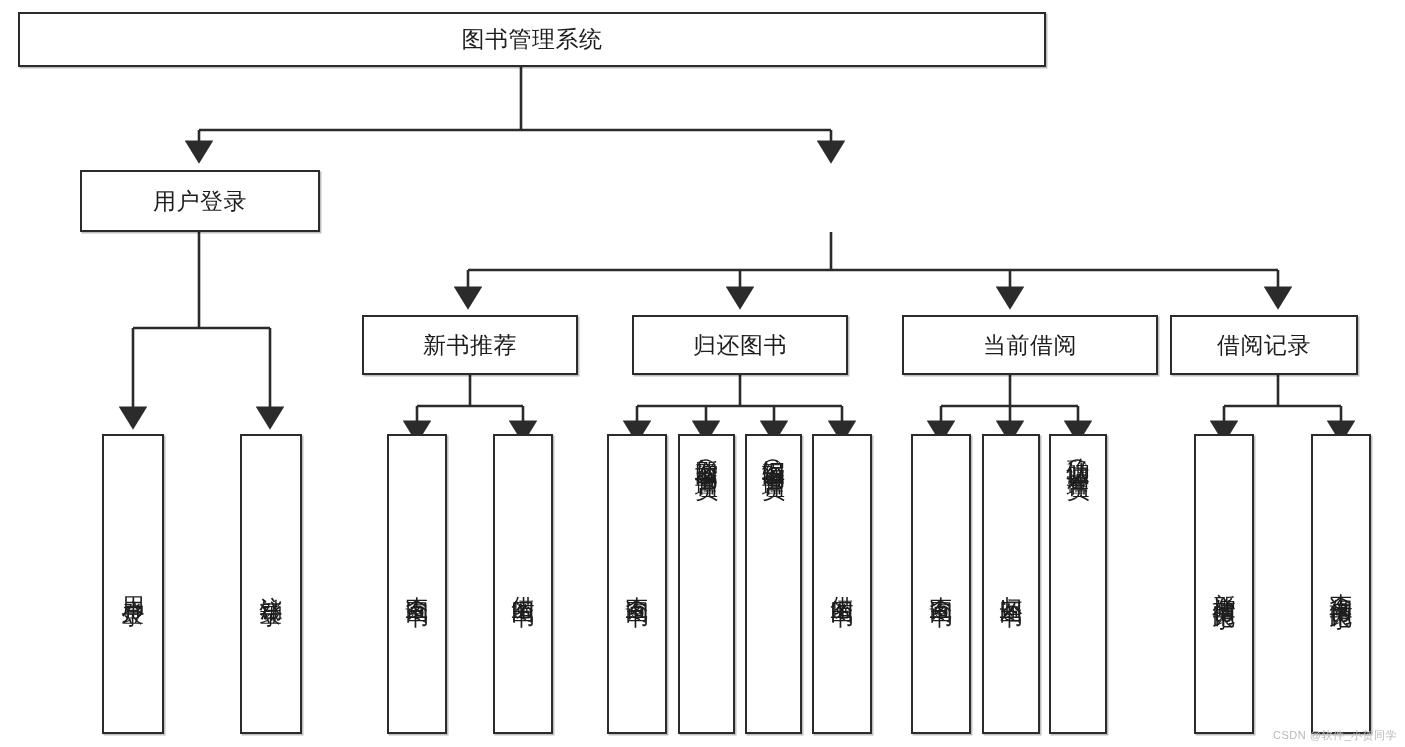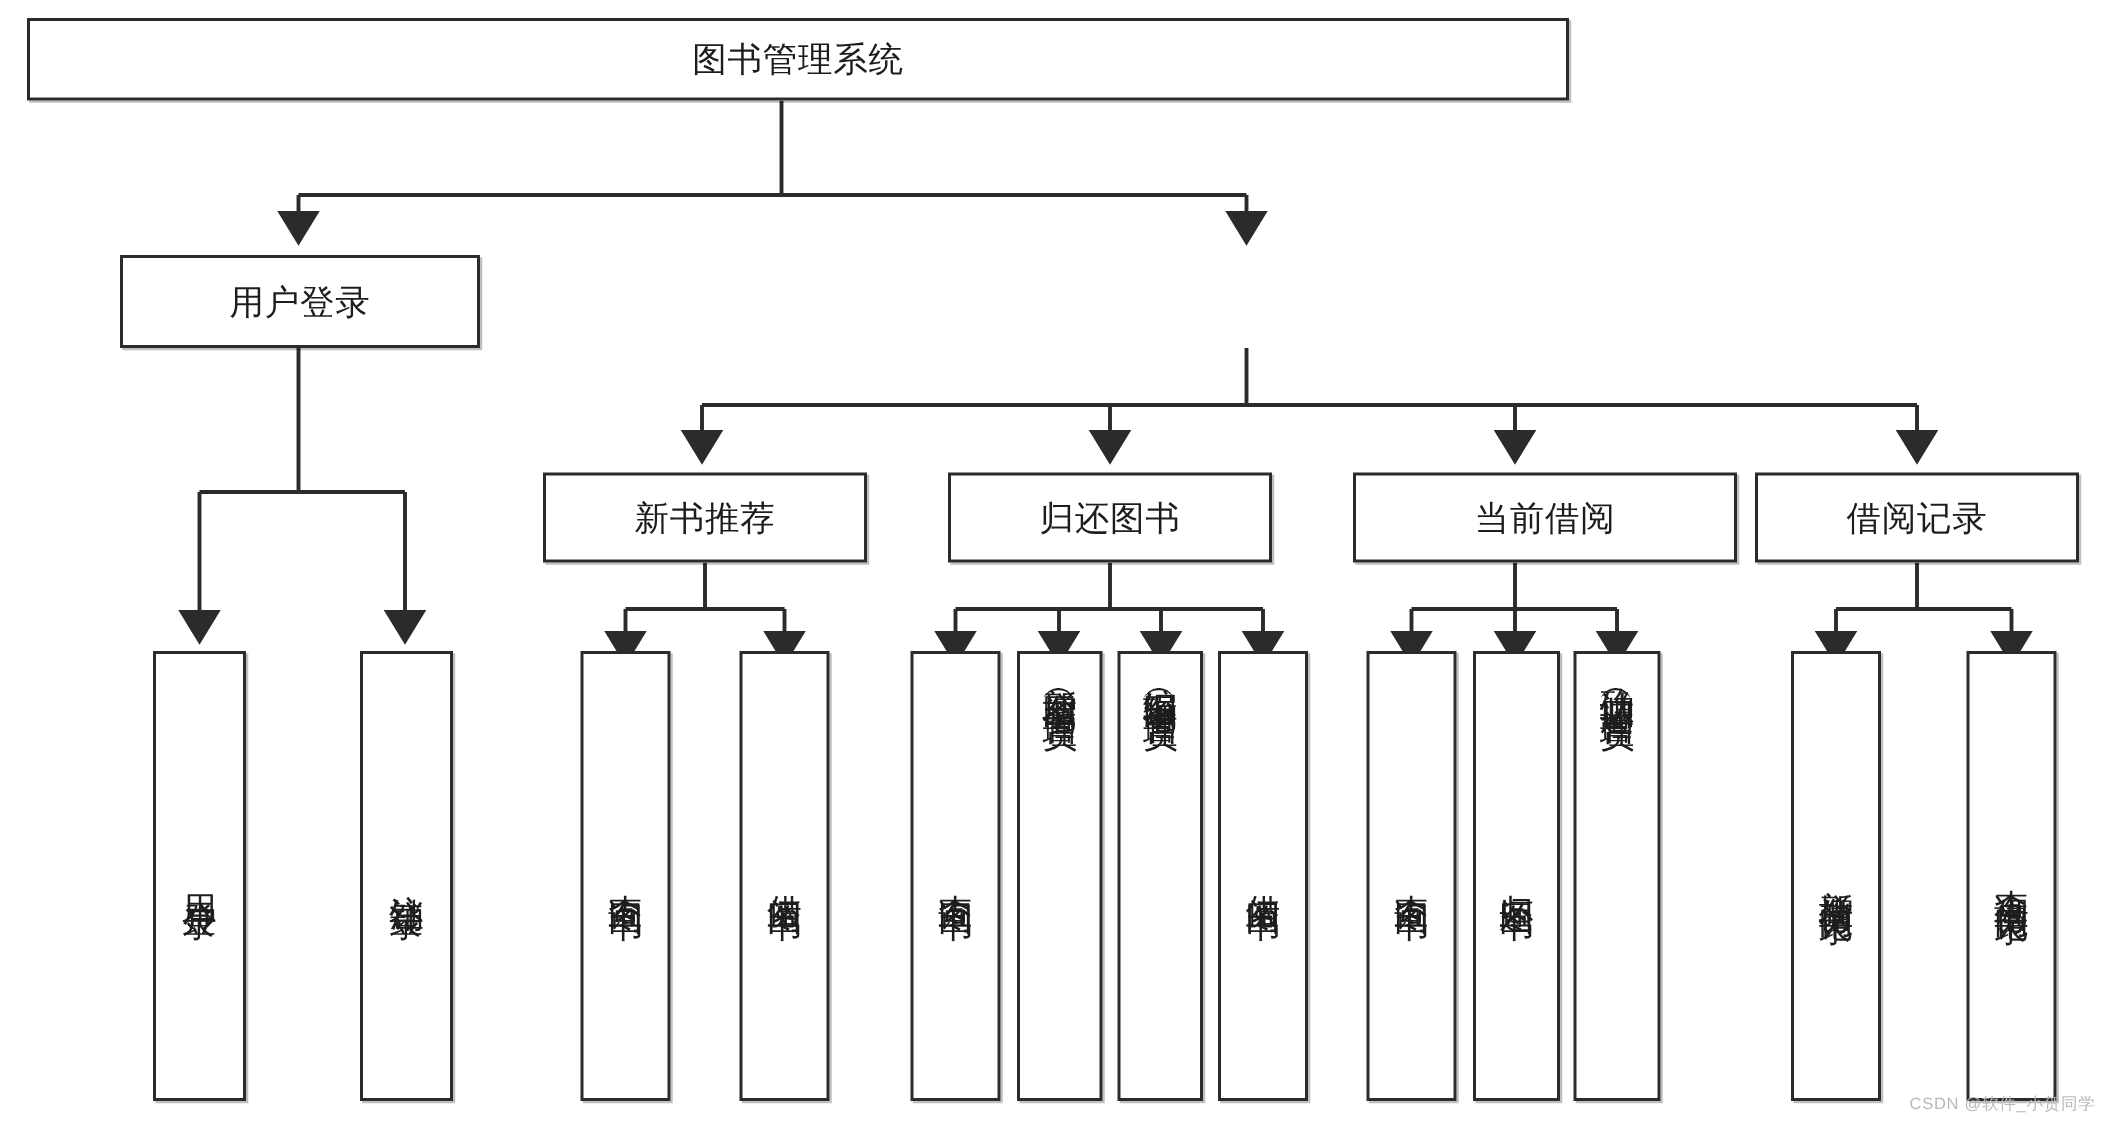--- a/index.html
+++ b/index.html
@@ -146,21 +146,21 @@
 
   <div class="node horiz" style="left:362px; top:315px; width:216px; height:60px;text-align:center;">
     <span class="node-label">新书推荐</span>
   </div>
   <div class="node horiz" style="left:632px; top:315px; width:216px; height:60px;">
     <span class="node-label">归还图书</span>
   </div>
   <div class="node horiz" style="left:902px; top:315px; width:256px; height:60px;">
     <span class="node-label">当前借阅</span>
   </div>
-  <div class="node horiz" style="left:1170px; top:315px; width:216px; height:60px;">
+  <div class="node horiz" style="left:1170px; top:315px; width:188px; height:60px;">
     <span class="node-label">借阅记录</span>
   </div>
 
   <div class="node vert center-text" style="left:102px; top:434px; width:62px; height:300px;">
     <span class="node-label">用户登录</span>
   </div>
   <div class="node vert center-text" style="left:240px; top:434px; width:62px; height:300px;">
     <span class="node-label">注销登录</span>
   </div>
 

